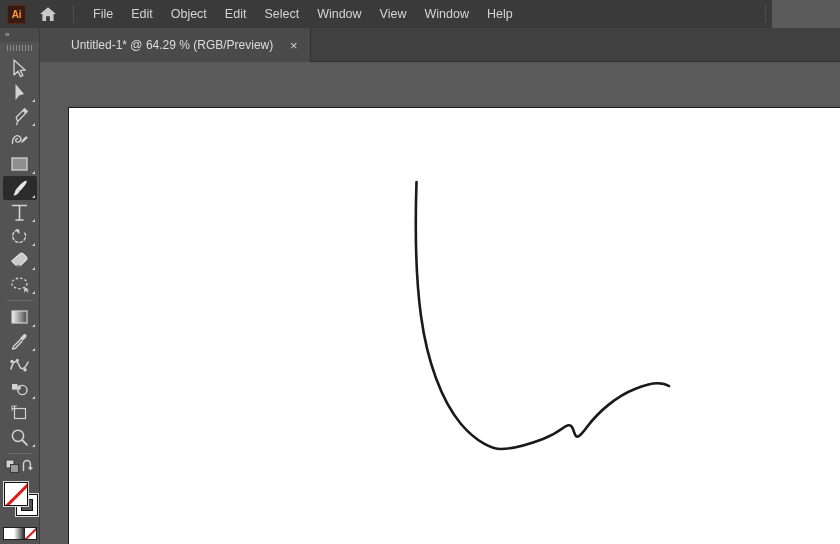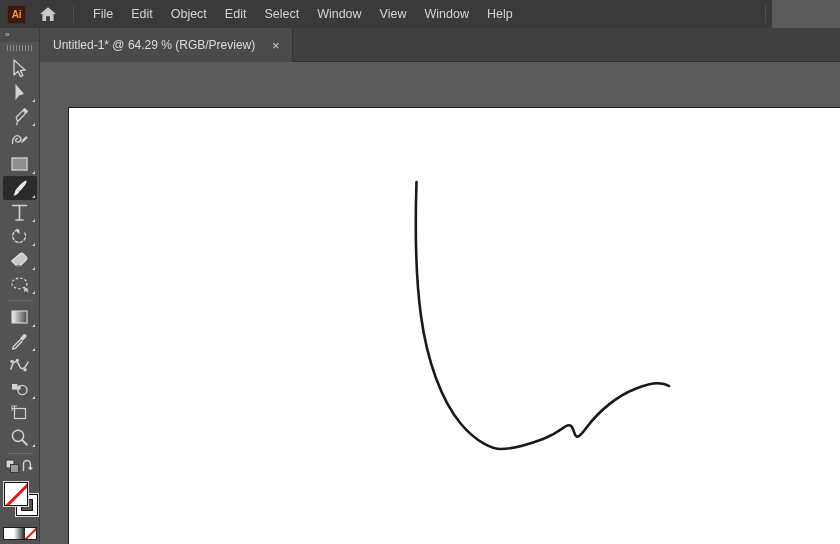--- a/index.html
+++ b/index.html
@@ -45,21 +45,21 @@
     background:#404040;
     border-bottom:1px solid #2e2e2e;
   }
   #tab {
     position:absolute; left:40px; top:0; height:34px;
     background:#4a4a4a;
     display:flex; align-items:center;
     padding:0 10px 0 13px;
     border-right:1px solid #323232;
   }
-  #tab-title { color:#dcdcdc; font-size:12px; white-space:nowrap; }
+  #tab-title { color:#dcdcdc; font-size:12px; white-space:nowrap;margin-left:18px; }
   #tab-close {
     margin-left:14px; color:#cfcfcf; font-size:13px; line-height:1;
     width:13px; text-align:center; font-family:"Liberation Sans", sans-serif;
   }
 
   
   #canvas-area {
     position:absolute; left:40px; top:62px; width:800px; height:482px;
     background:#5a5a5a; overflow:hidden;
   }

